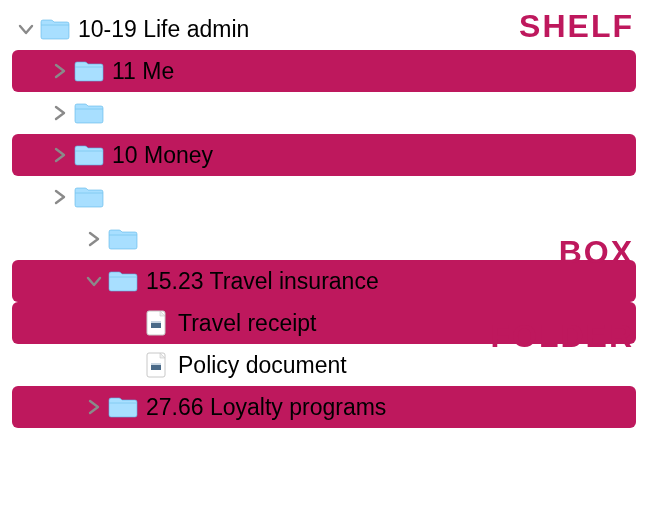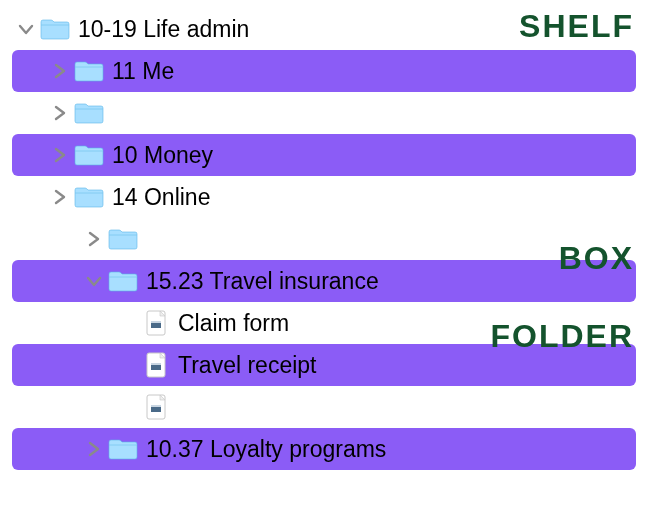--- a/index.html
+++ b/index.html
@@ -15,21 +15,21 @@
       position: relative;
     }
     .tree { width: 100%; }
     .row {
       display: flex;
       align-items: center;
       height: 42px;
       padding-left: 6px;
       border-radius: 6px;
     }
-    .row.alt { background: #8b5cf6; }
+    .row.alt { background: #be185d; }
     .spacer { display: inline-block; }
     .disclosure {
       display: inline-flex;
       width: 16px;
       height: 16px;
       align-items: center;
       justify-content: center;
       margin-right: 6px;
       flex-shrink: 0;
     }
@@ -55,24 +55,24 @@
       white-space: nowrap;
       font-weight: 400;
     }
     .annot {
       position: absolute;
       right: 14px;
       font-family: Arial, Helvetica, sans-serif;
       font-size: 32px;
       font-weight: 800;
       letter-spacing: 2px;
-      color: #14532d;
+      color: #be185d;
     }
     .annot.shelf { top: 8px; }
-    .annot.box { top: 240px; }
+    .annot.box { top: 234px; }
     .annot.folder { top: 318px; }
   </style>
 </head>
 <body>
 
 <svg width="0" height="0" style="position:absolute">
   <defs>
     <g id="folder-glyph">
       <path d="M1 5 Q1 3 3 3 L11 3 Q12 3 13 4 L14 5 L27 5 Q29 5 29 7 L29 20 Q29 22 27 22 L3 22 Q1 22 1 20 Z" fill="#a8dfff" stroke="#5bb5e8" stroke-width="0.6"></path>
       <path d="M1 8 L29 8" stroke="#7cc7ef" stroke-width="0.8"></path>
@@ -158,21 +158,20 @@
     <span class="disclosure">
       <svg width="16" height="16" viewBox="0 0 16 16">
           <use href="#chev-right"></use>
         </svg>
     </span>
     <span class="folder-icon">
       <svg width="30" height="24" viewBox="0 0 30 24">
           <use href="#folder-glyph"></use>
         </svg>
     </span>
-    <span class="label">14 Online</span>
   </div>
 
 
   <div class="row">
     <span class="spacer" style="width:68px"></span>
     <span class="disclosure">
       <svg width="16" height="16" viewBox="0 0 16 16">
           <use href="#chev-right"></use>
         </svg>
     </span>
@@ -191,61 +190,53 @@
         </svg>
     </span>
     <span class="folder-icon">
       <svg width="30" height="24" viewBox="0 0 30 24">
           <use href="#folder-glyph"></use>
         </svg>
     </span>
     <span class="label">15.23 Travel insurance</span>
   </div>
 
-  <div class="row">
+
+  <div class="row alt">
     <span class="spacer" style="width:128px"></span>
     <span class="file-icon">
       <svg width="20" height="26" viewBox="0 0 20 26">
           <use href="#file-glyph"></use>
         </svg>
     </span>
-    <span class="label">Claim form</span>
-  </div>
-
-  <div class="row alt">
+    <span class="label">Travel receipt</span>
+  </div>
+
+  <div class="row">
     <span class="spacer" style="width:128px"></span>
     <span class="file-icon">
       <svg width="20" height="26" viewBox="0 0 20 26">
           <use href="#file-glyph"></use>
         </svg>
     </span>
-    <span class="label">Travel receipt</span>
-  </div>
-
-  <div class="row">
-    <span class="spacer" style="width:128px"></span>
-    <span class="file-icon">
-      <svg width="20" height="26" viewBox="0 0 20 26">
-          <use href="#file-glyph"></use>
-        </svg>
-    </span>
+    <span class="label">Policy document</span>
   </div>
 
   <div class="row alt">
     <span class="spacer" style="width:68px"></span>
     <span class="disclosure">
       <svg width="16" height="16" viewBox="0 0 16 16">
           <use href="#chev-right"></use>
         </svg>
     </span>
     <span class="folder-icon">
       <svg width="30" height="24" viewBox="0 0 30 24">
           <use href="#folder-glyph"></use>
         </svg>
     </span>
-    <span class="label">10.37 Loyalty programs</span>
+    <span class="label">27.66 Loyalty programs</span>
   </div>
 
 </div>
 
 <div class="annot shelf">SHELF</div>
 <div class="annot box">BOX</div>
 <div class="annot folder">FOLDER</div>
 
 </body></html>

